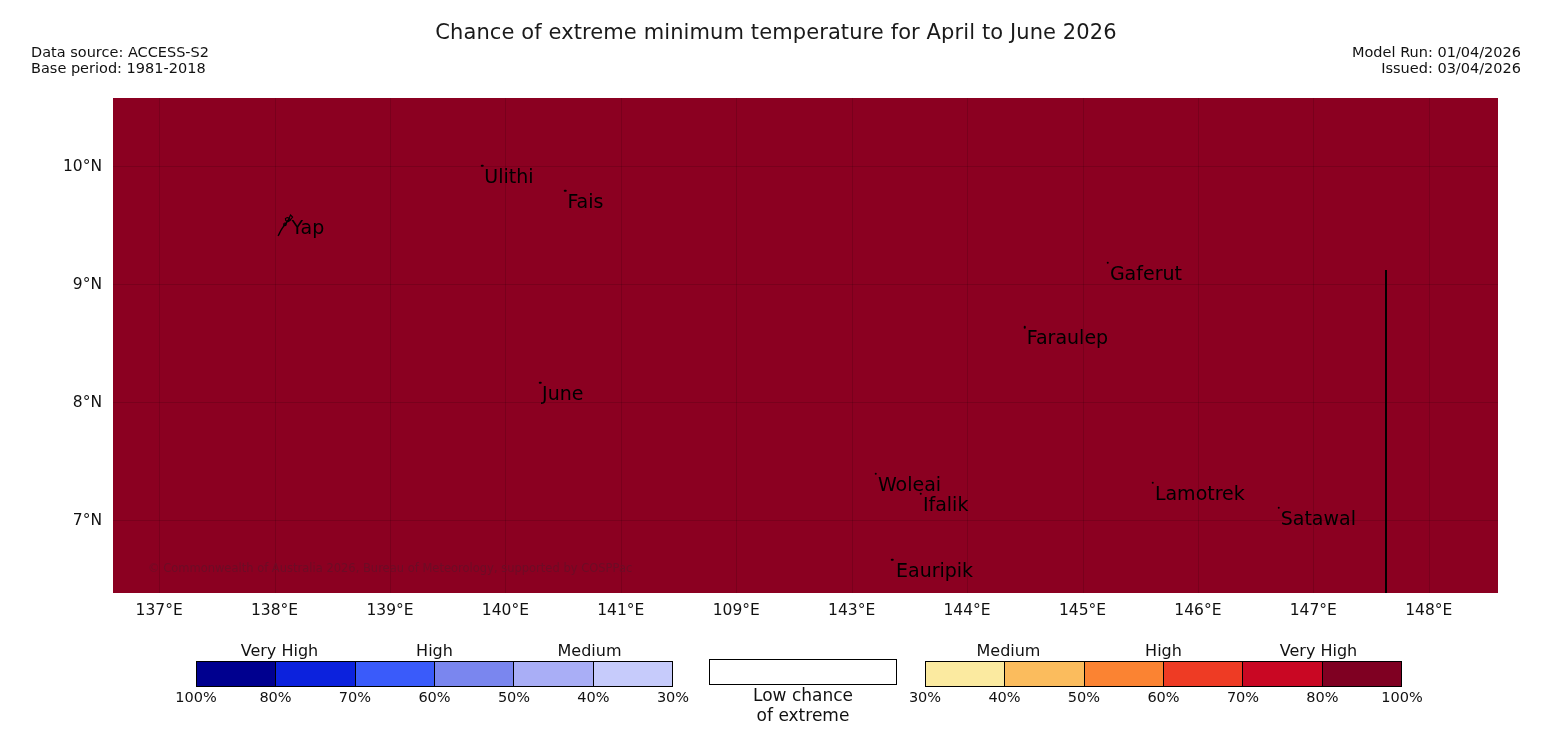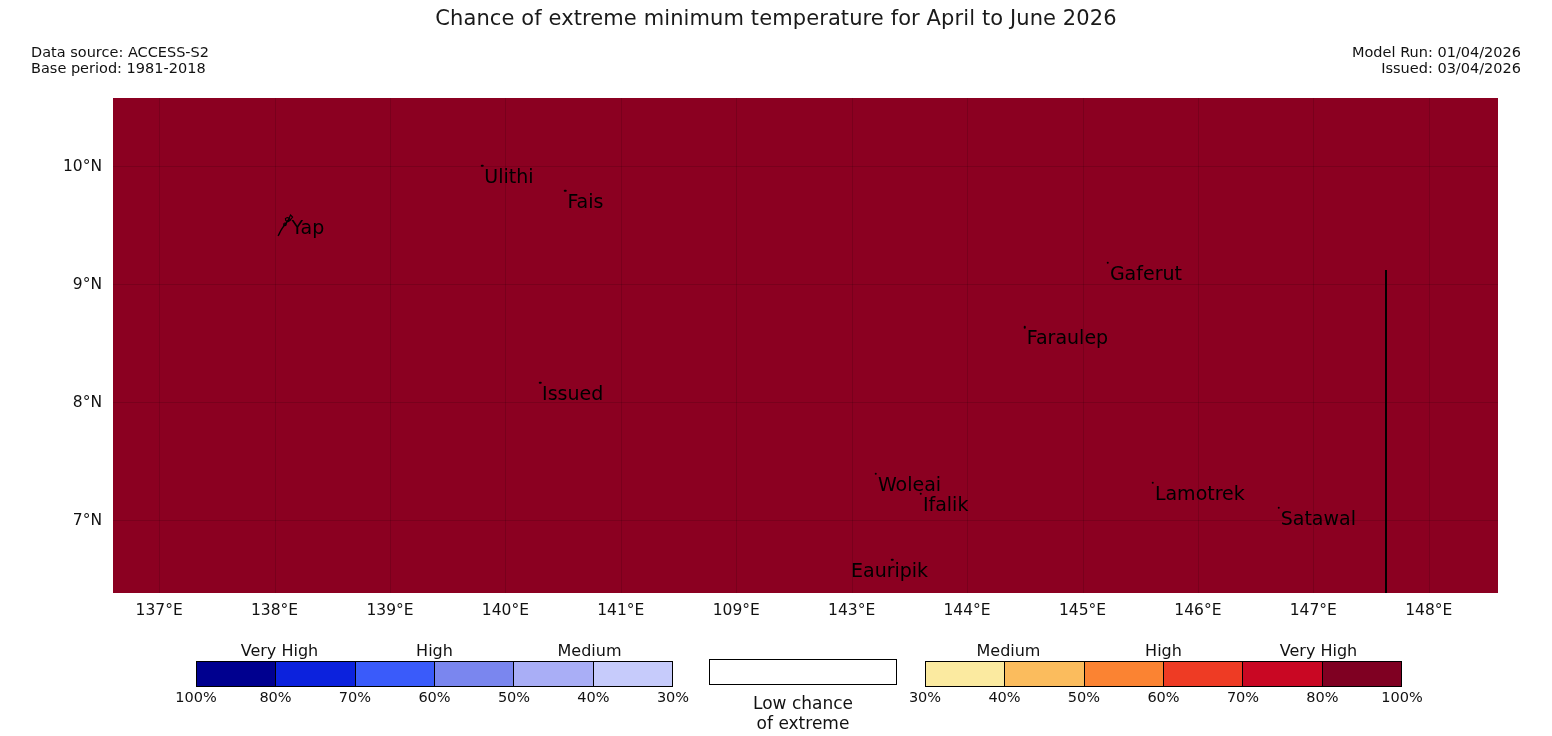--- a/index.html
+++ b/index.html
@@ -13,21 +13,21 @@
     position: relative;
     font-family: "DejaVu Sans", sans-serif;
     color: #000000;
     overflow: hidden;
   }
 
   
   #chart-title {
     position: absolute;
     left: 0;
-    top: 6px;
+    top: 20px;
     width: 1552px;
     text-align: center;
     font-size: 21px;
     color: #1a1a1a;
     letter-spacing: 0.1px;
   }
   #meta-left {
     position: absolute;
     left: 31px;
     top: 44px;
@@ -158,21 +158,21 @@
     top: 0;
     font-size: 14.5px;
     color: #111111;
     transform: translateX(-50%);
     white-space: nowrap;
   }
   .cbar-caption {
     text-align: center;
     font-size: 17px;
     color: #111111;
-    margin-top: 8px;
+    margin-top: 0;
     white-space: pre-line;
     line-height: 20px;
   }
   #cbar-cool { left: 196px; top: 640px; width: 477px; }
   #cbar-warm { left: 925px; top: 640px; width: 477px; }
   #cbar-low  { left: 709px; top: 659px; width: 188px; }
   #cbar-low .cbar-strip { background: #ffffff; }
 </style>
 </head>
 <body>
@@ -213,41 +213,42 @@
       <div class="place-label" style="left: 178.588px; top: 128.571px; transform: translate(0px, -50%);">Yap</div>
       <div class="place-dot" style="left: 369.333px; top: 67.8929px;"></div>
       <div class="place-label" style="left: 371.333px; top: 77.8929px; transform: translate(0px, -50%);">Ulithi</div>
       <div class="place-dot" style="left: 452.433px; top: 92.6429px;"></div>
       <div class="place-label" style="left: 454.433px; top: 102.643px; transform: translate(0px, -50%);">Fais</div>
       <div class="place-dot" style="left: 994.892px; top: 164.536px;"></div>
       <div class="place-label" style="left: 996.892px; top: 174.536px; transform: translate(0px, -50%);">Gaferut</div>
       <div class="place-dot" style="left: 911.792px; top: 229.357px;"></div>
       <div class="place-label" style="left: 913.792px; top: 239.357px; transform: translate(0px, -50%);">Faraulep</div>
       <div class="place-dot" style="left: 427.042px; top: 284.75px;"></div>
-      <div class="place-label" style="left: 429.042px; top: 294.75px; transform: translate(0px, -50%);">Issued</div>
+      <div class="place-label" style="left: 429.042px; top: 294.75px; transform: translate(0px, -50%);">June</div>
       <div class="place-dot" style="left: 762.904px; top: 375.5px;"></div>
       <div class="place-label" style="left: 764.904px; top: 385.5px; transform: translate(0px, -50%);">Woleai</div>
       <div class="place-dot" style="left: 807.917px; top: 395.536px;"></div>
       <div class="place-label" style="left: 809.917px; top: 405.536px; transform: translate(0px, -50%);">Ifalik</div>
       <div class="place-dot" style="left: 1039.9px; top: 384.929px;"></div>
       <div class="place-label" style="left: 1041.9px; top: 394.929px; transform: translate(0px, -50%);">Lamotrek</div>
       <div class="place-dot" style="left: 1165.71px; top: 409.679px;"></div>
       <div class="place-label" style="left: 1167.71px; top: 419.679px; transform: translate(0px, -50%);">Satawal</div>
       <div class="place-dot" style="left: 779.062px; top: 461.536px;"></div>
-      <div class="place-label" style="left: 738px; top: 471.536px; transform: translate(0px, -50%);">Eauripik</div>
+      <div class="place-label" style="left: 783px; top: 471.536px; transform: translate(0px, -50%);">Eauripik</div>
     </div>
 
   <svg id="yap-shape" width="22" height="26" viewBox="0 0 22 26" style="left: 172.588px; top: 126.571px;">
     <path d="M15.5 3.0 L17.6 5.0 L16.0 7.2 L13.0 9.0 L10.2 12.6 L7.6 16.0
              L5.6 19.2 L4.0 22.6 L3.0 24.0 L4.4 21.0 L6.4 17.4 L8.6 14.0
              L11.2 10.6 L13.4 7.6 L14.6 5.0 Z" fill="none" stroke="#000000" stroke-width="1.1"></path>
     <path d="M12.2 5.6 L14.6 6.2 L15.2 8.4 L13.0 9.6 L10.8 8.6 L10.4 6.6 Z" fill="none" stroke="#000000" stroke-width="1.1"></path>
     <path d="M9.0 11.0 L11.4 11.6 L11.0 13.6 L8.6 13.4 Z" fill="none" stroke="#000000" stroke-width="1"></path>
   </svg>
 
+  <div id="copyright">© Commonwealth of Australia 2026, Bureau of Meteorology, supported by COSPPac</div>
 </div>
 
 <div id="xticks-layer">
     <div class="xtick" style="left: 159.167px;">137°E</div>
     <div class="xtick" style="left: 274.583px;">138°E</div>
     <div class="xtick" style="left: 390px;">139°E</div>
     <div class="xtick" style="left: 505.417px;">140°E</div>
     <div class="xtick" style="left: 620.833px;">141°E</div>
     <div class="xtick" style="left: 736.25px;">109°E</div>
     <div class="xtick" style="left: 851.667px;">143°E</div>

